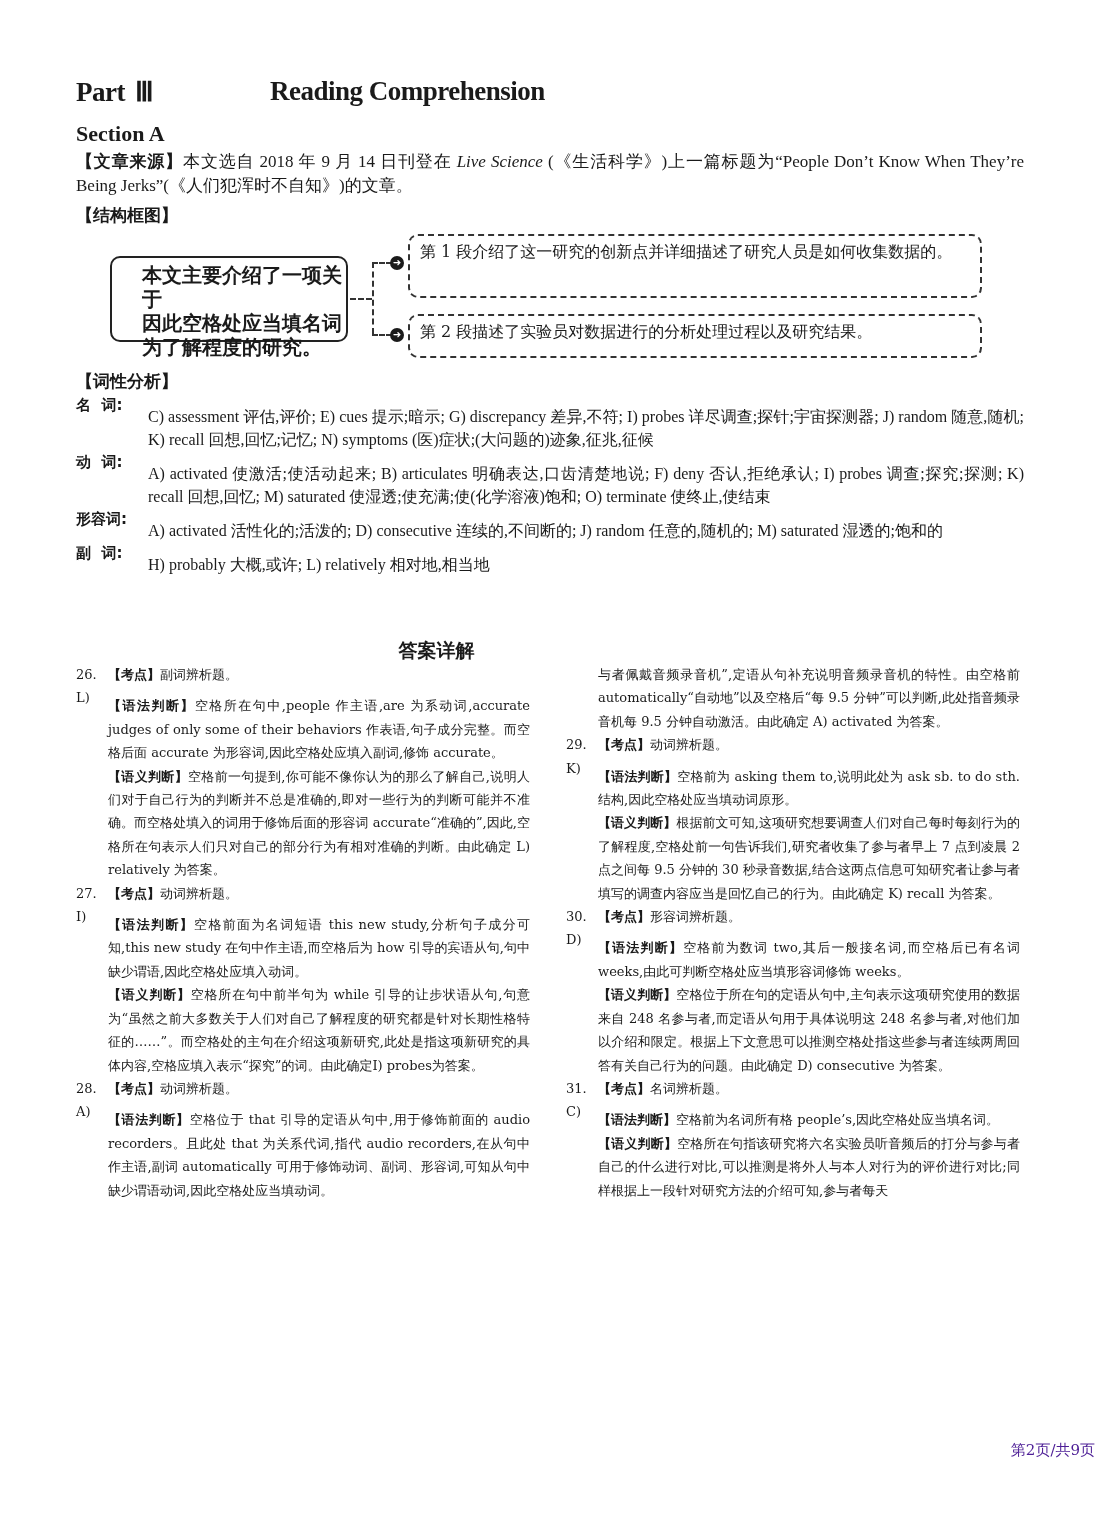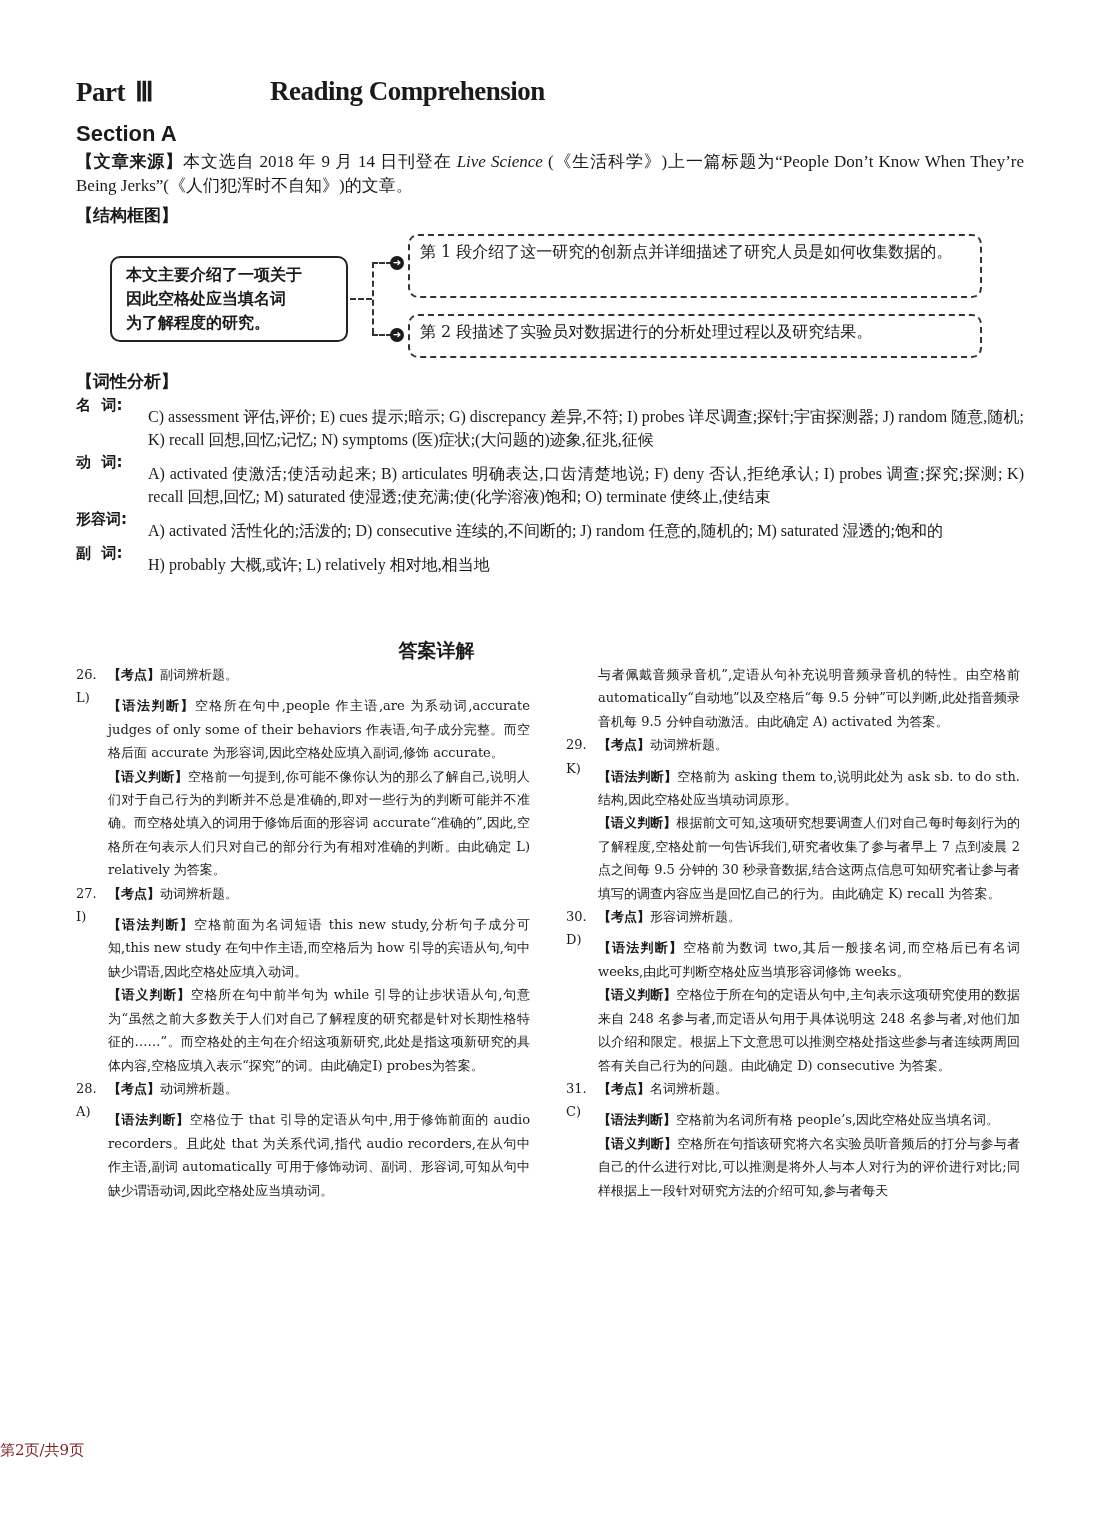--- a/index.html
+++ b/index.html
@@ -11,37 +11,37 @@
   .page { position: absolute; left: 0; top: 0; width: 1095px; height: 1517px; }
   .part-title {
     position: absolute; left: 76px; top: 76px;
     font-family: "Liberation Serif", serif; font-weight: bold; font-size: 27px;
     letter-spacing: -0.5px;
   }
   .part-title .roman { margin-left: 10px; }
   .part-title .heading { position: absolute; left: 194px; top: 0; white-space: nowrap; }
   .section-title {
     position: absolute; left: 76px; top: 121px;
-    font-family: Liberation Sans, sans-serif; font-weight: bold; font-size: 22px; text-align: center;
+    font-family: Liberation Serif, serif; font-weight: bold; font-size: 22px; text-align: center;
   }
   .source {
     position: absolute; left: 76px; top: 150px; width: 948px;
     font-size: 17px; line-height: 24px; text-align: justify;
     font-family: "Liberation Serif", "DejaVu Serif", serif;
   }
   .tag { font-weight: bold; }
   .italic { font-style: italic; margin-top: 9px; }
   .label-block { position: absolute; left: 76px; font-size: 17px; font-weight: bold; font-family: "DejaVu Sans", sans-serif; }
   
   .diagram { position: absolute; left: 108px; top: 234px; width: 880px; height: 130px; }
   .main-box {
     position: absolute; left: 2px; top: 22px; width: 238px; height: 86px;
     border: 2px solid #222; border-radius: 10px;
-    font-family: "DejaVu Sans", sans-serif; font-weight: bold; font-size: 16px;
-    line-height: 24px; padding: 5px 0 0 14px; box-sizing: border-box;
+    font-family: "DejaVu Sans", sans-serif; font-weight: bold; font-size: 20px;
+    line-height: 24px; padding: 5px 0 0 30px; box-sizing: border-box;
   }
   .connector-h { position: absolute; border-top: 2px dashed #333; }
   .connector-v { position: absolute; border-left: 2px dashed #333; }
   .arrow-dot {
     position: absolute; width: 14px; height: 14px; border-radius: 50%;
     background: #1a1a1a; color: #fff; font-size: 10px; line-height: 14px; text-align: center;
     font-family: "DejaVu Sans", sans-serif;
   }
   .sub-box {
     position: absolute; border: 2px dashed #333; border-radius: 10px; box-sizing: border-box;
@@ -64,22 +64,22 @@
   .col.left { left: 76px; }
   .col.right { left: 566px; }
   .item-head { display: flex; }
   .num { width: 32px; flex-shrink: 0; }
   .letter { width: 32px; flex-shrink: 0; }
   .indent { padding-left: 32px; text-align: justify; }
   .block { display: flex; }
   .block .body { flex: 1; text-align: justify; margin-top: 8px; }
   .tagb { font-weight: bold; }
   .footer {
-    position: absolute; left: 0; width: 1095px; top: 1441px; text-align: left;
-    font-size: 15px; font-family: "DejaVu Serif", serif; color: #7f1d1d;
+    position: absolute; left: 0; width: 1095px; top: 1441px; text-align: right;
+    font-size: 15px; font-family: "DejaVu Serif", serif; color: #4c1d95;
   }
 </style>
 </head>
 <body>
 
 <div class="page">
 
   <div class="part-title">
     <span>Part</span><span class="roman">Ⅲ</span>
     <span class="heading">Reading Comprehension</span>

